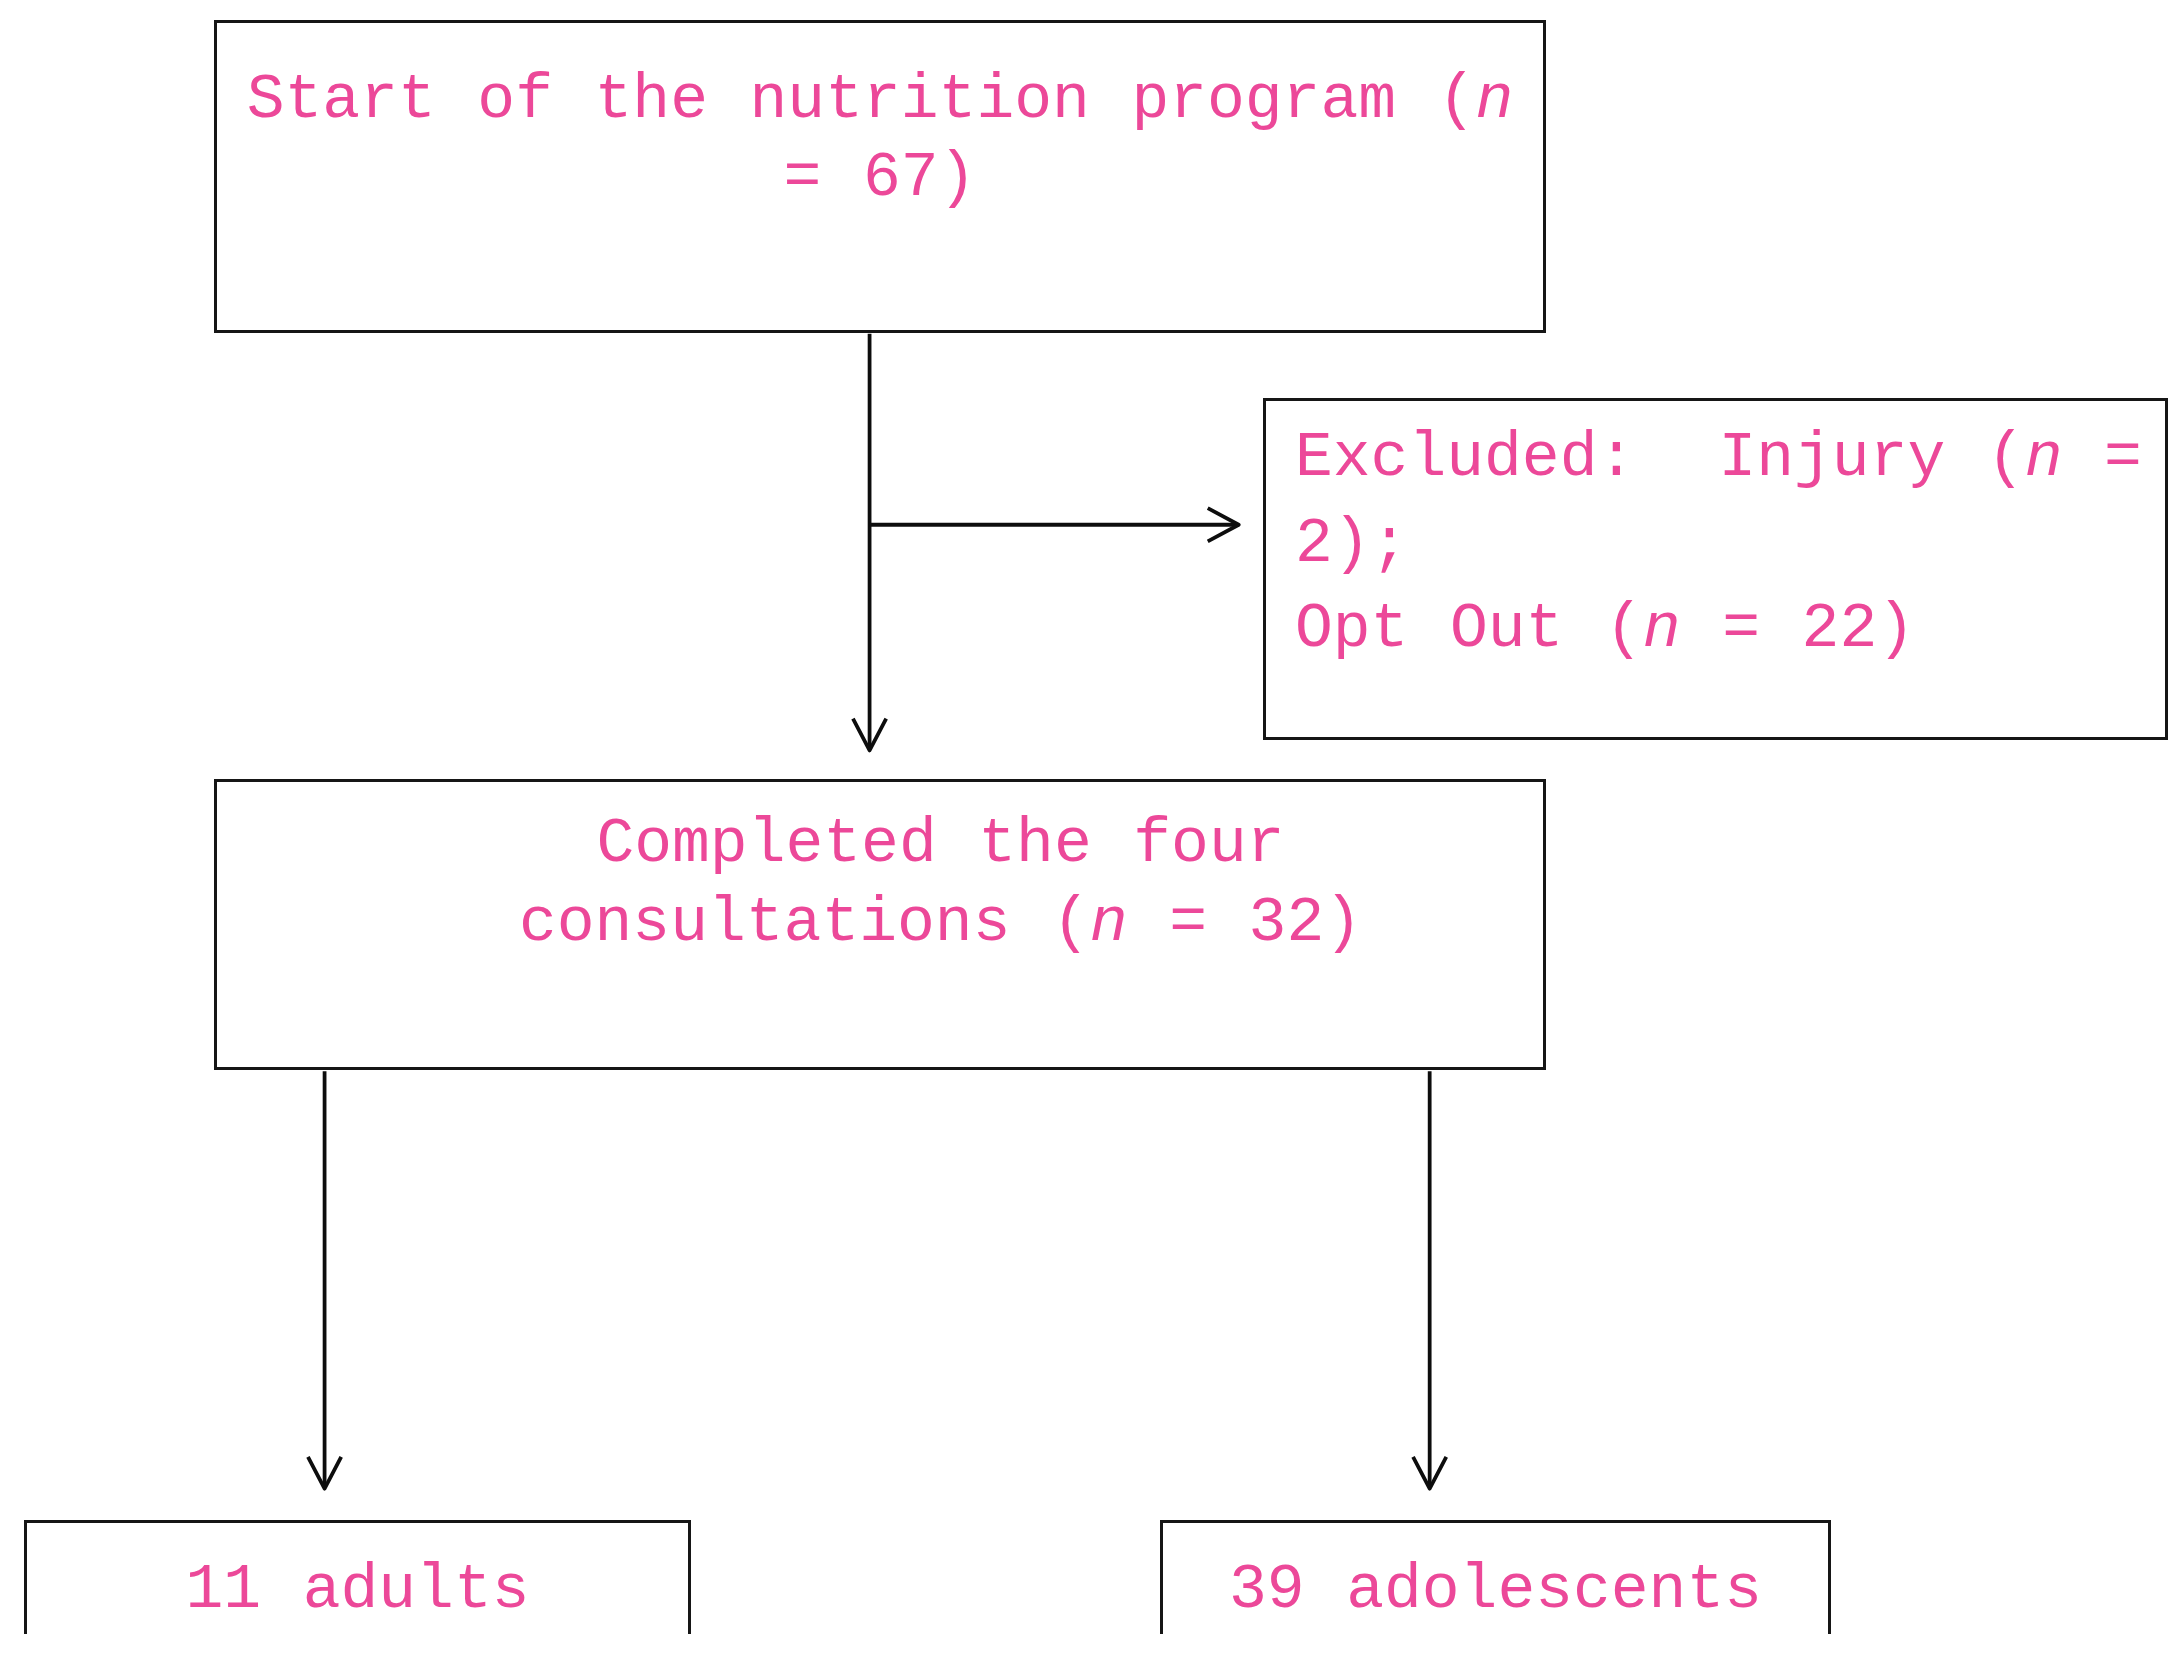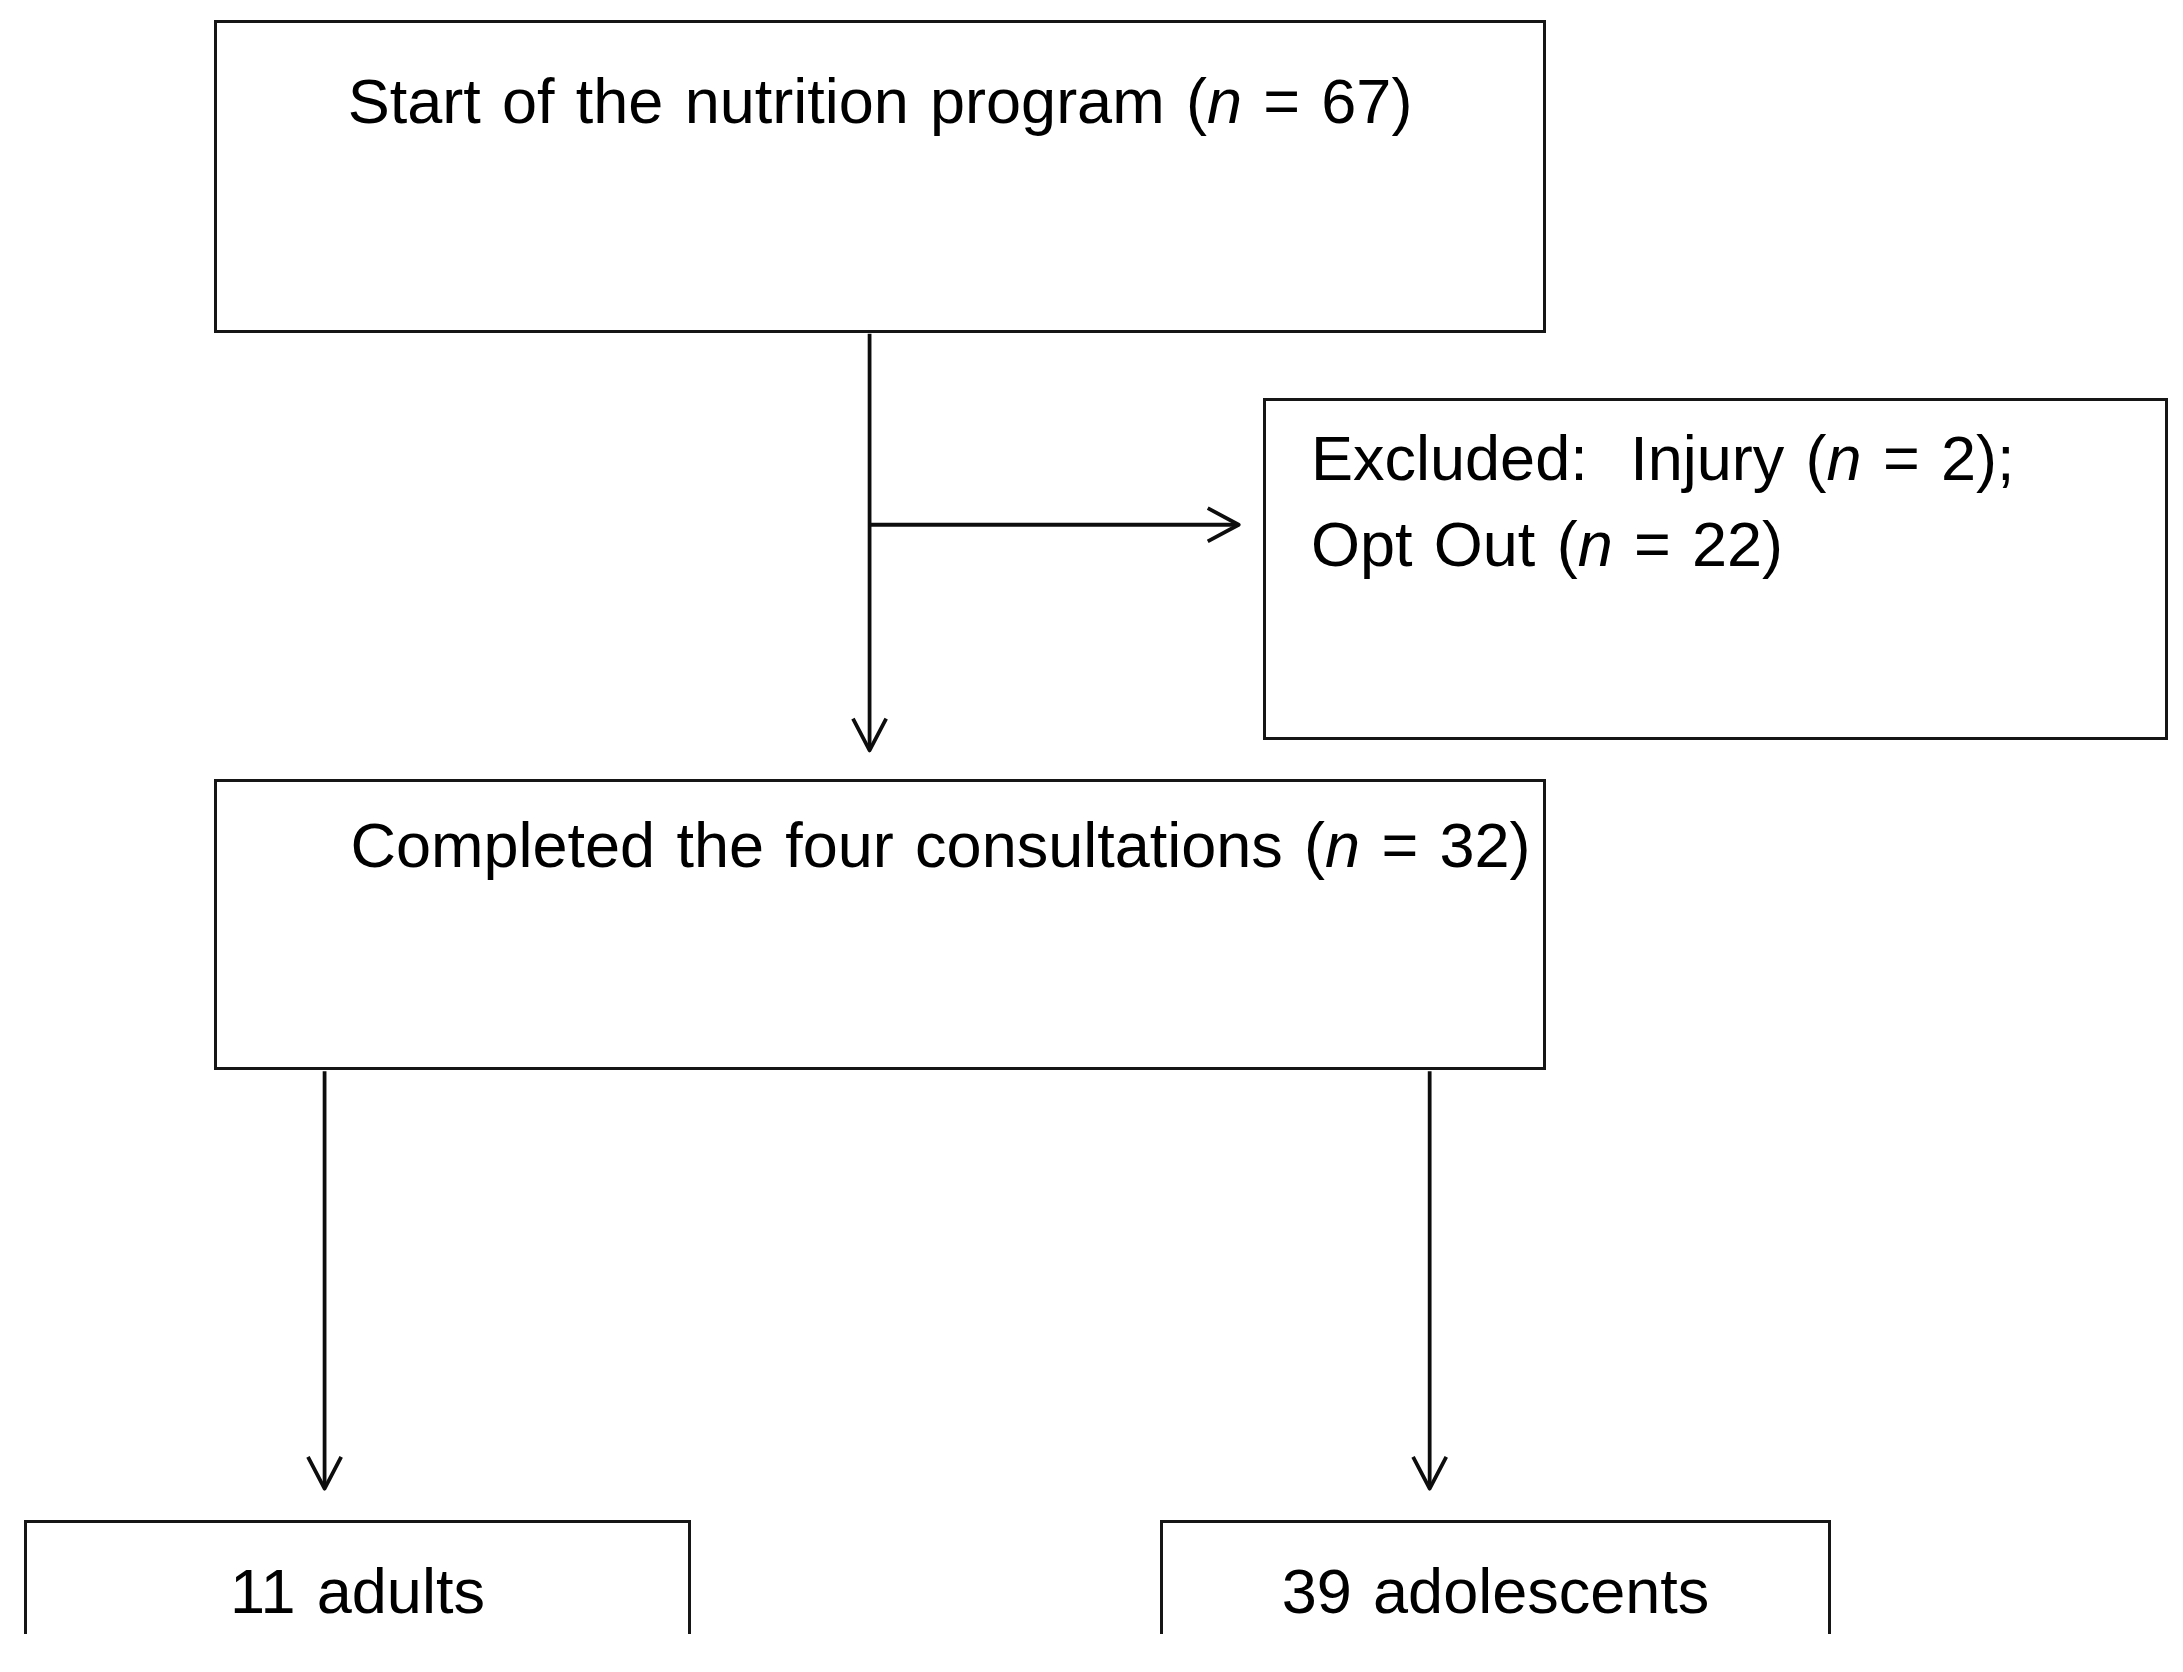--- a/index.html
+++ b/index.html
@@ -5,23 +5,23 @@
   html, body {
     margin: 0;
     padding: 0;
     background: #ffffff;
   }
   .canvas {
     position: relative;
     width: 2183px;
     height: 1634px;
     background: #ffffff;
-    font-family: Liberation Sans, sans-serif;
+    font-family: Liberation Mono, monospace;
     font-size: 63px;
-    color: #000000;
+    color: #ec4899;
     overflow: hidden;
   }
   .arrows {
     position: absolute;
     left: 0;
     top: 0;
     width: 2183px;
     height: 1673px;
     pointer-events: none;
   }
@@ -70,21 +70,20 @@
     justify-content: center;
   }
   .flow-line {
     line-height: 1.25;
     white-space: pre-wrap;
     word-spacing: 0.06em;
     margin: 0;
   }
   .box-excluded .flow-line {
     line-height: 1.36;
-    margin-left: 16px;
   }
   .n-sym {
     font-style: italic;
   }
 </style>
 </head>
 <body>
 
 <div class="canvas">
 

